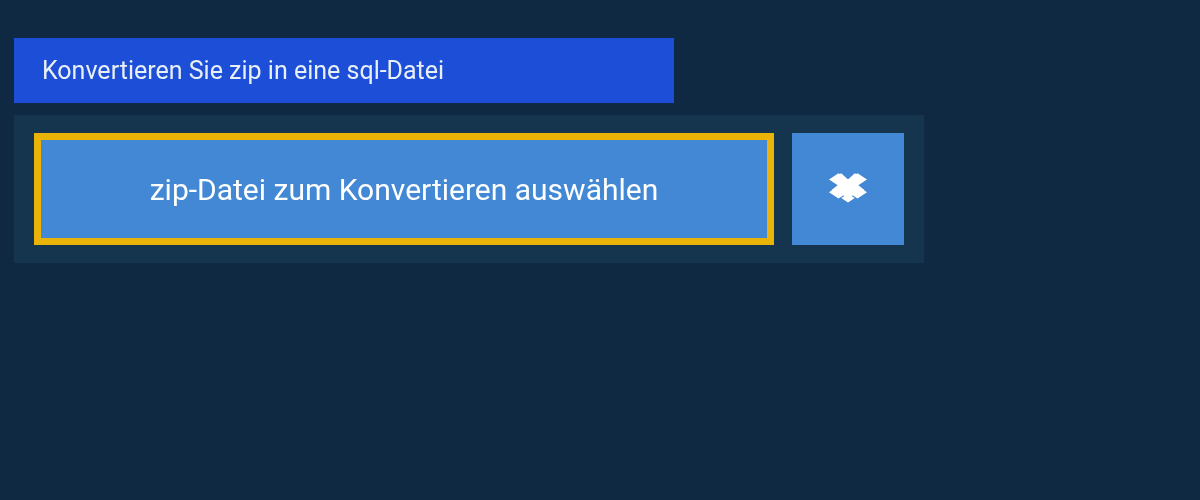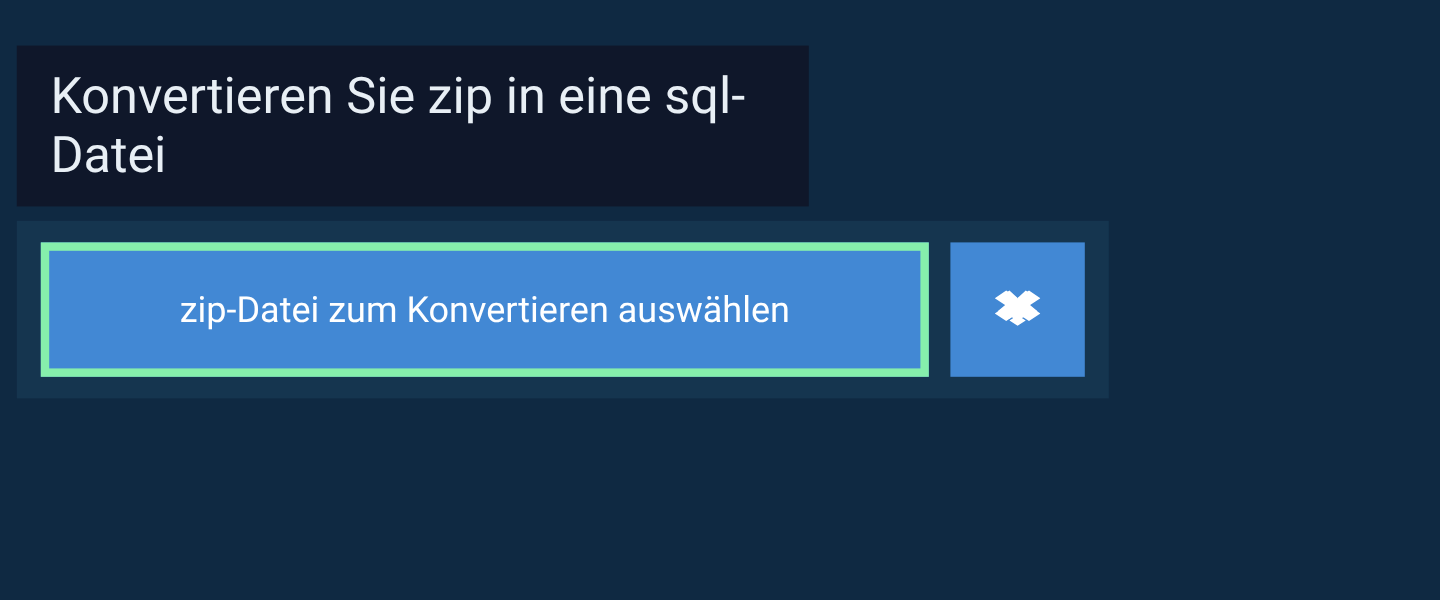--- a/index.html
+++ b/index.html
@@ -11,42 +11,42 @@
       width: 1200px;
       height: 500px;
       background-color: #0f2942;
       font-family: -apple-system, BlinkMacSystemFont, "Segoe UI", Roboto, Helvetica, Arial, sans-serif;
       overflow: hidden;
     }
     .container {
       padding-top: 38px;
     }
     .title-bar {
-      background-color: #0f172a;
+      background-color: #1d4ed8;
       color: #e8eff5;
-      font-size: 42px;
+      font-size: 25px;
       font-weight: 400;
       padding: 18px 28px;
       display: inline-block;
       margin-left: 14px;
       width: 660px;
     }
     .button-panel {
       background-color: #15354f;
       margin-top: 12px;
       margin-left: 14px;
       padding: 18px 20px;
       display: inline-flex;
       align-items: center;
       gap: 18px;
       width: 910px;
     }
     .select-file-button {
       background-color: #4288d4;
-      border: 7px solid #86efac;
+      border: 7px solid #eab308;
       color: #ffffff;
       font-size: 30px;
       font-weight: 400;
       padding: 28px 40px;
       cursor: pointer;
       display: inline-flex;
       align-items: center;
       justify-content: center;
       width: 740px;
       height: 112px;

